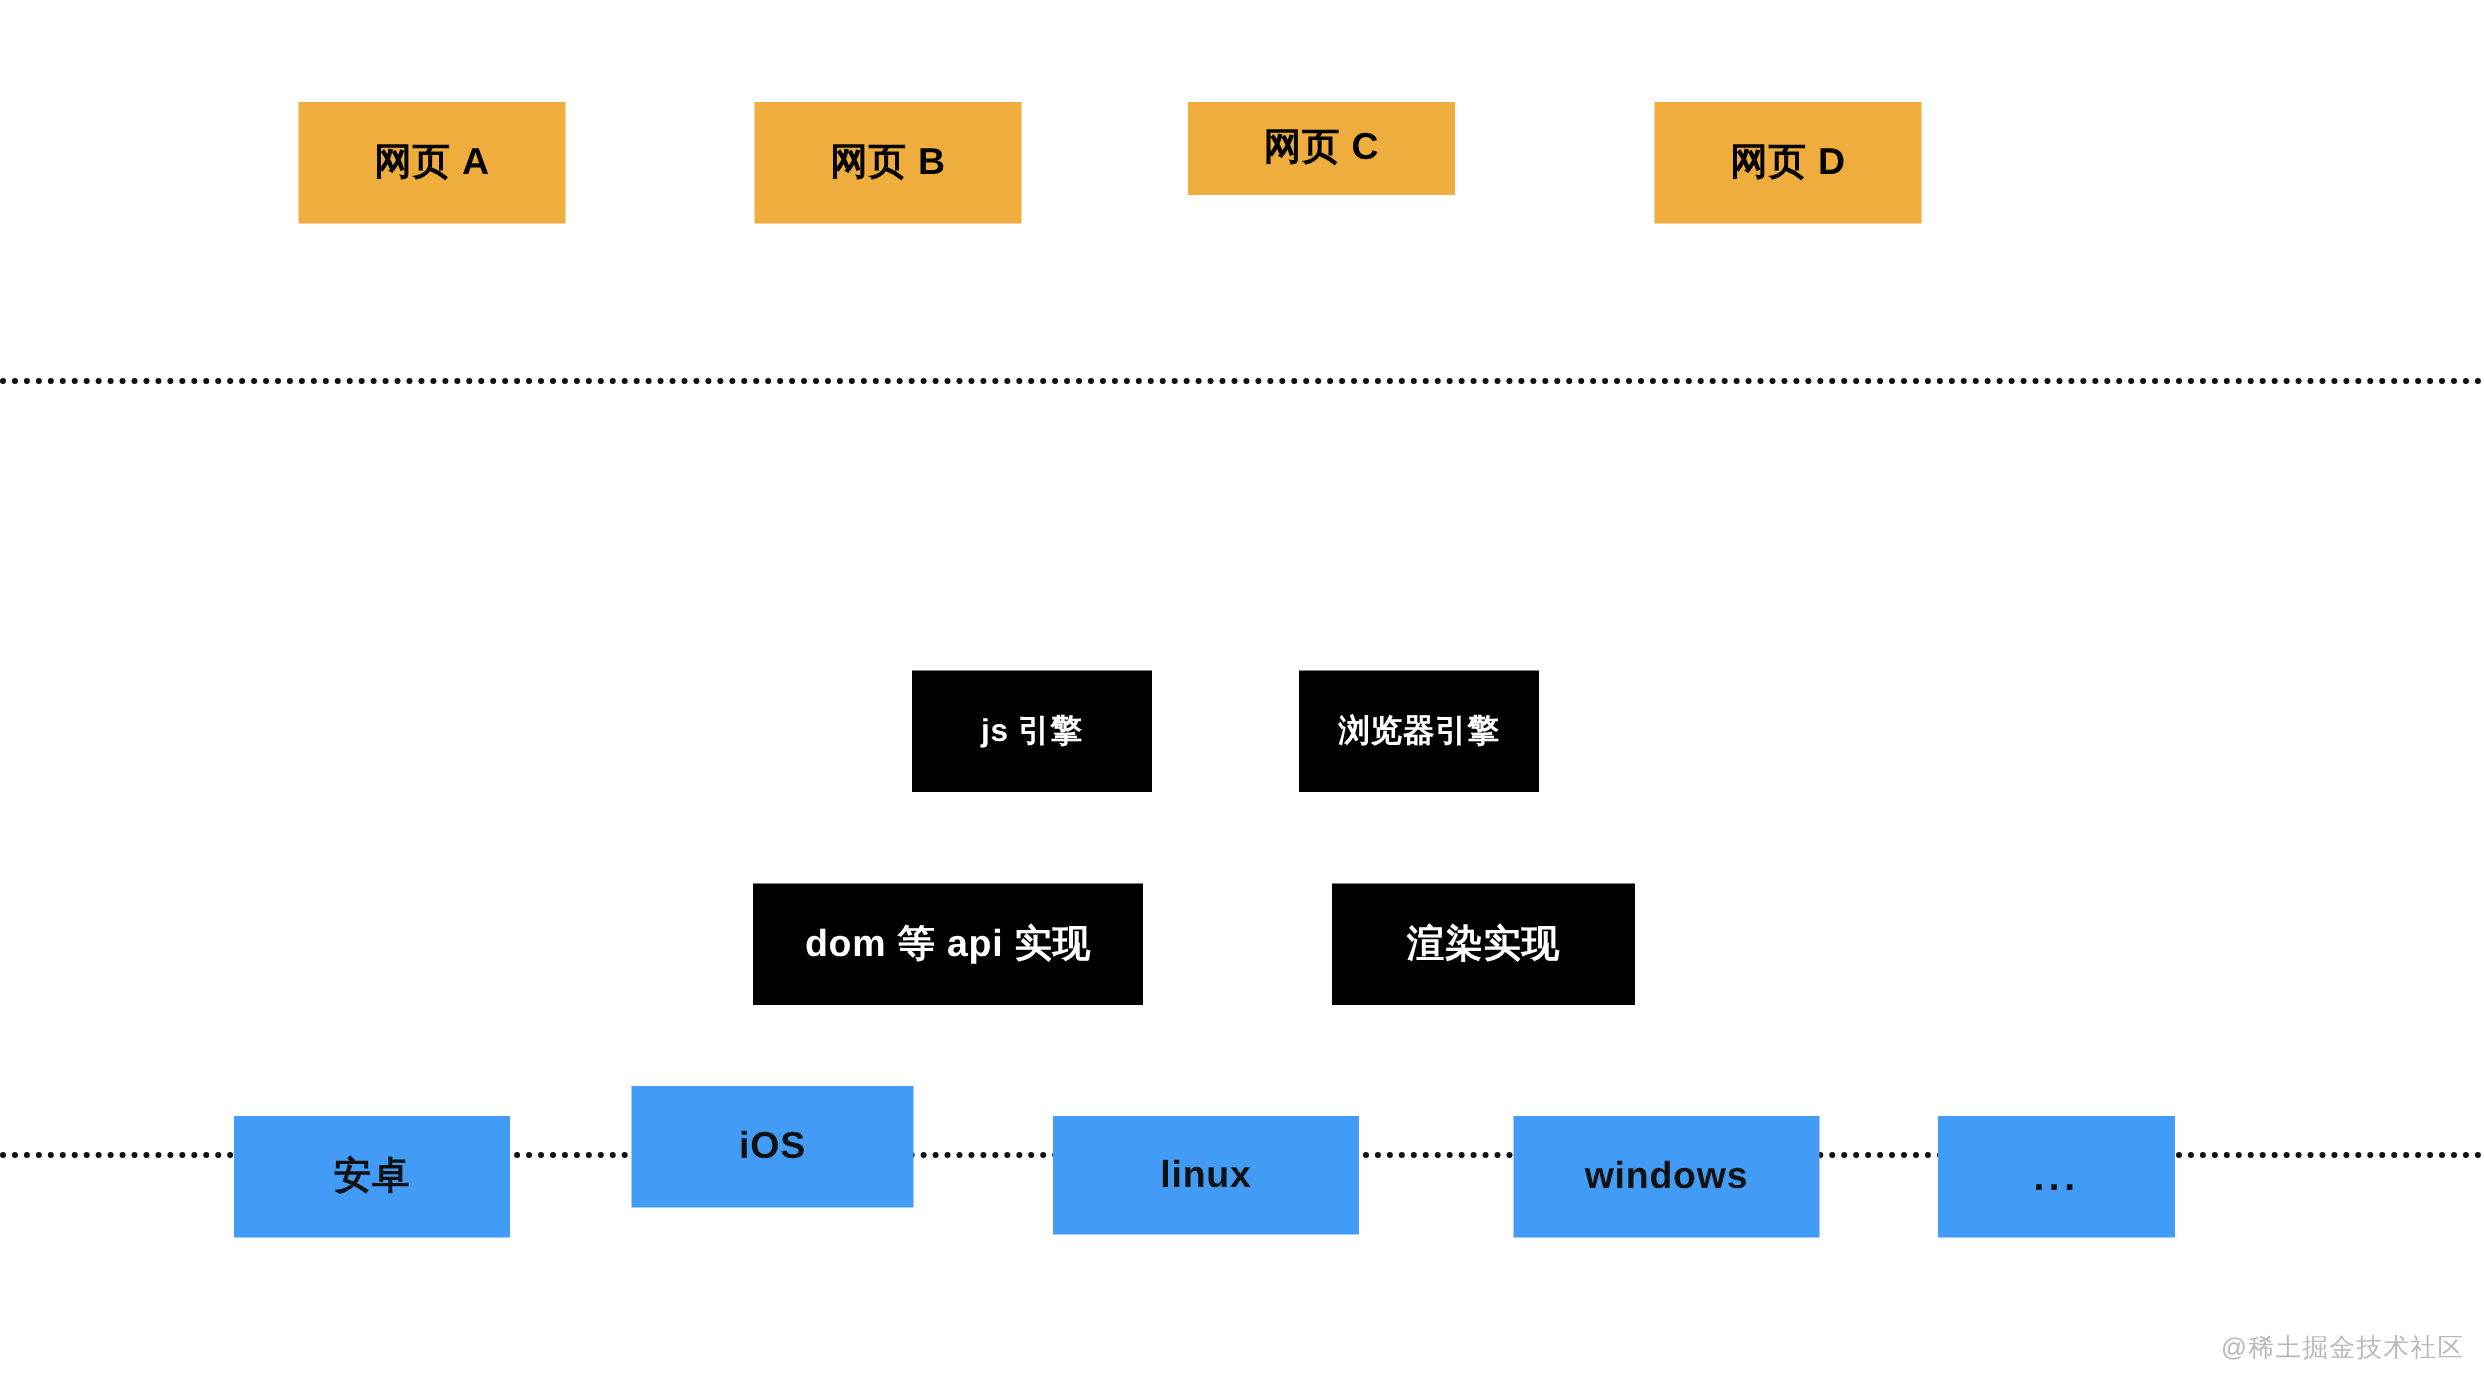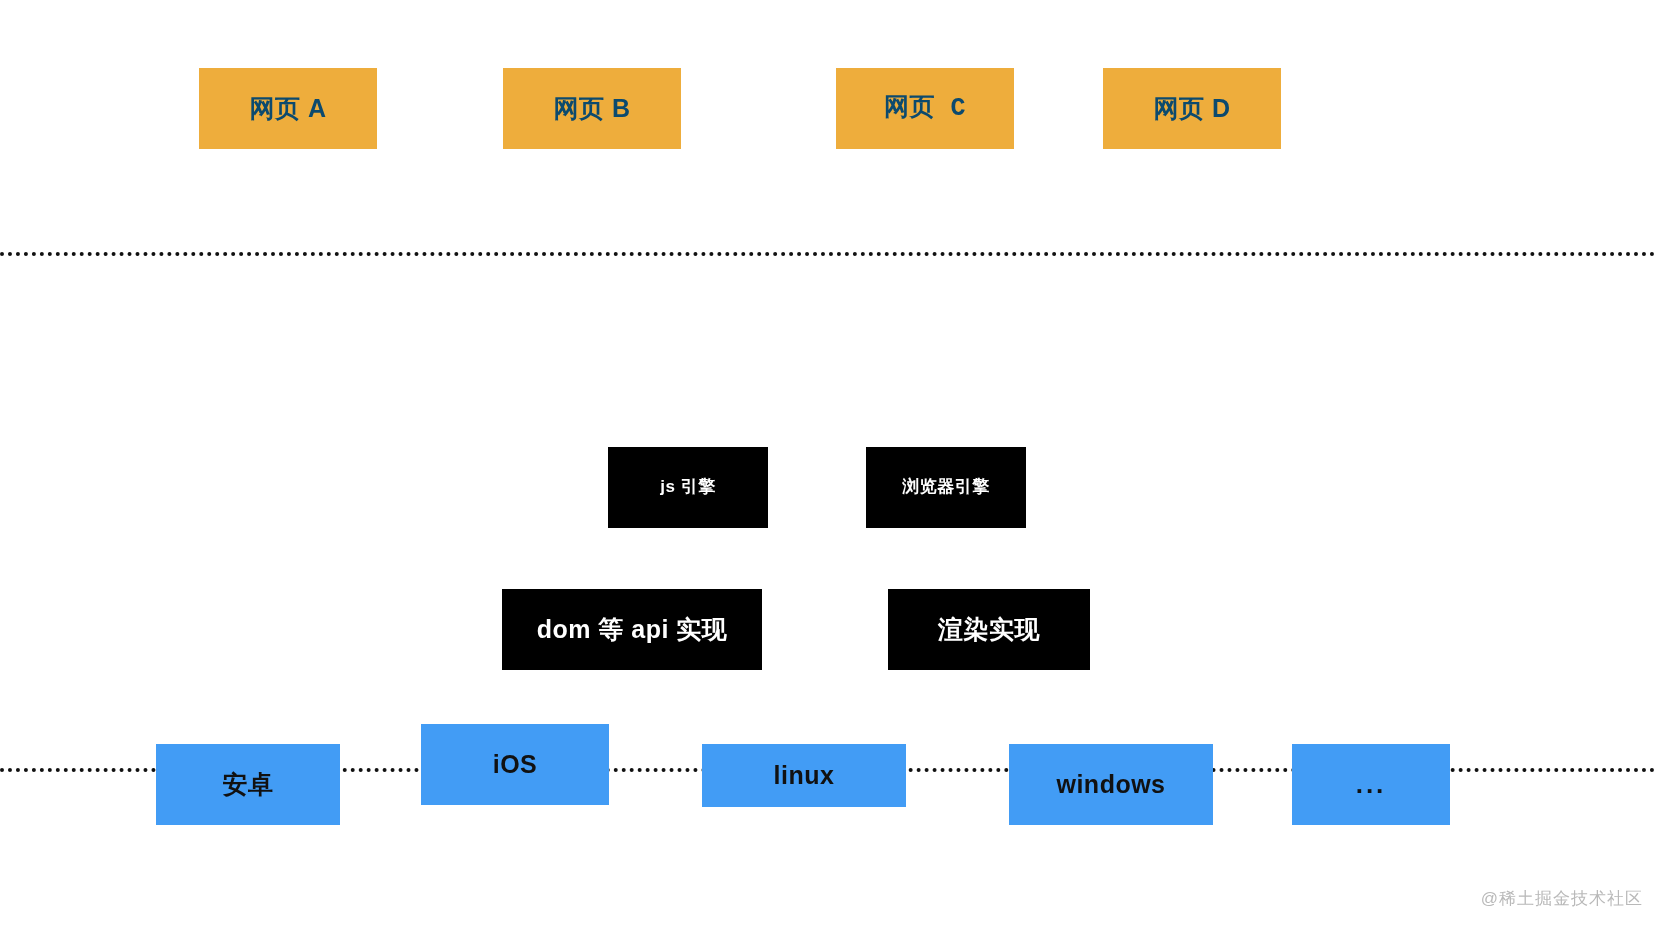--- a/index.html
+++ b/index.html
@@ -29,34 +29,34 @@
     box-sizing: border-box;
     text-align: center;
     line-height: 1.1;
     white-space: nowrap;
     letter-spacing: 0.5px;
   }
 
   
   .node.page {
     background: #eead3c;
-    color: #0c4a6e;
+    color: #000000;
     font-size: 25px;
     font-weight: 700;
     text-align: center;
   }
 
   
   .node.engine {
     background: #000000;
     color: #ffffff;
     font-weight: 700;
   }
   .node.engine.lvl1 { font-size: 27px; }
-  .node.engine.lvl2 { font-size: 17px; }
+  .node.engine.lvl2 { font-size: 21px; }
   .node.engine.lvl3 { font-size: 25px; }
 
   
   .node.os {
     background: #429cf5;
     color: #111111;
     font-size: 25px;
     font-weight: 700;
   }
   .node.os.ellipsis {
@@ -91,21 +91,21 @@
 <div id="canvas">
 
   <div class="node page" style="left:199px; top:68px; width:178px; height:81px;">
     <span>网页 A</span>
   </div>
 
   <div class="node page" style="left:503px; top:68px; width:178px; height:81px;">
     <span>网页 B</span>
   </div>
 
-  <div class="node page" style="left:836px; top:68px; width:178px; height:81px;font-family:Liberation Mono, monospace;">
+  <div class="node page" style="left:792px; top:68px; width:178px; height:62px;">
     <span>网页 C</span>
   </div>
 
   <div class="node page" style="left:1103px; top:68px; width:178px; height:81px;">
     <span>网页 D</span>
   </div>
 
   <div class="divider" style="top:252px;"></div>
 
 
@@ -128,21 +128,21 @@
   <div class="divider" style="top:768px;"></div>
 
   <div class="node os" style="left:156px; top:744px; width:184px; height:81px;">
     <span>安卓</span>
   </div>
 
   <div class="node os" style="left:421px; top:724px; width:188px; height:81px;">
     <span>iOS</span>
   </div>
 
-  <div class="node os" style="left:702px; top:744px; width:204px; height:63px;">
+  <div class="node os" style="left:702px; top:744px; width:204px; height:79px;">
     <span>linux</span>
   </div>
 
   <div class="node os" style="left:1009px; top:744px; width:204px; height:81px;">
     <span>windows</span>
   </div>
 
   <div class="node os ellipsis" style="left:1292px; top:744px; width:158px; height:81px;">
     <span>...</span>
   </div>

